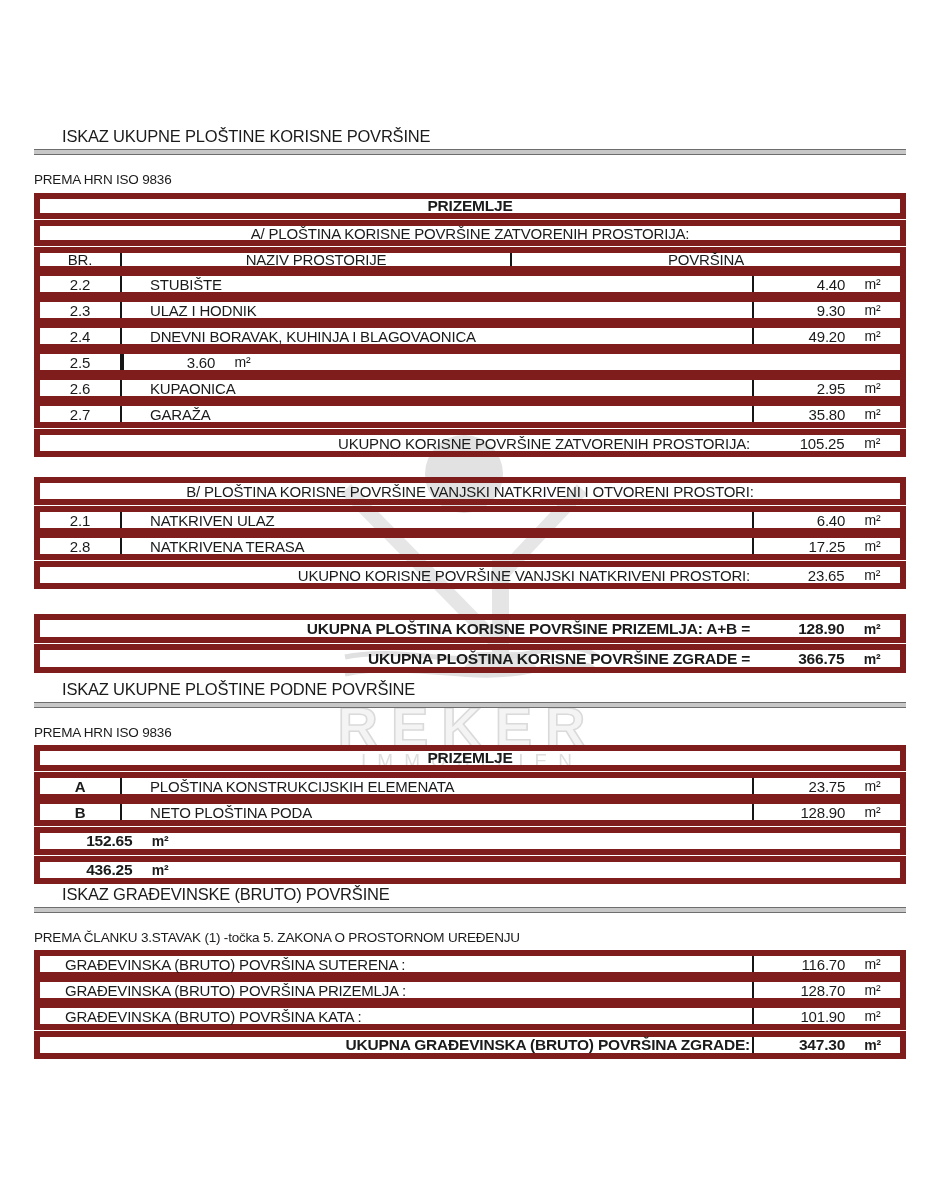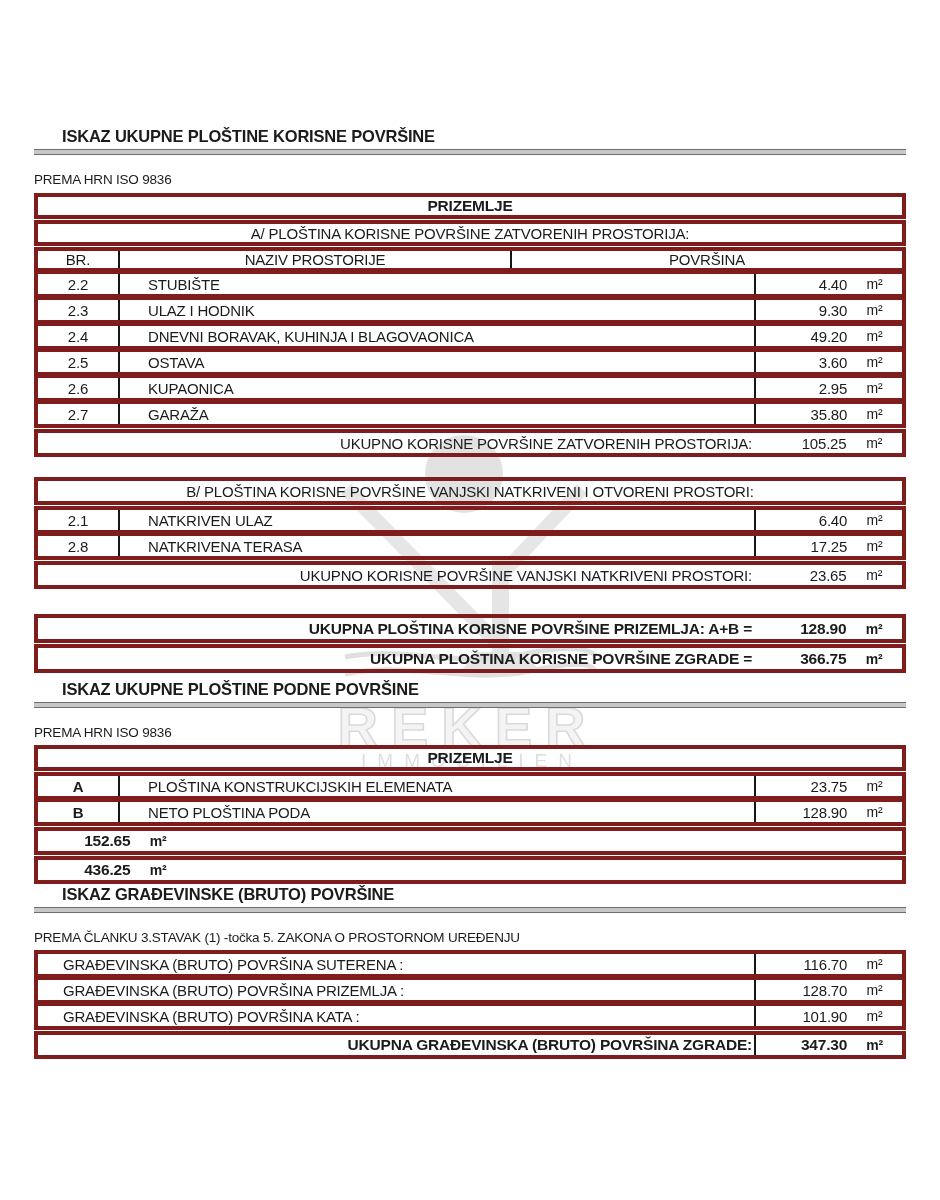--- a/index.html
+++ b/index.html
@@ -6,32 +6,32 @@
   .doc {
     position:relative; width:940px; height:1200px; background:#ffffff;
     font-family:"Liberation Sans", sans-serif; color:#1b1b1b; overflow:hidden;
   }
   .wm { position:absolute; left:0; top:0; width:940px; height:1200px; z-index:0; pointer-events:none; }
   .section { position:absolute; left:34px; width:872px; z-index:1; }
   #sec-korisne { top:126px; }
   #sec-podne   { top:679px; }
   #sec-bruto   { top:884px; }
 
-  .sec-title { margin-left:28px; font-weight:bold; font-size:16.5px; line-height:20px; letter-spacing:-0.2px; white-space:nowrap; }
+  .sec-title { margin-left:28px; font-weight:normal; font-size:16.5px; line-height:20px; letter-spacing:-0.2px; white-space:nowrap; }
   .rule { height:4px; background:#c7c7c7; border-top:1px solid #6e6e6e; border-bottom:1px solid #6e6e6e; margin-top:3px; }
   .sec-sub { font-size:13.5px; line-height:17px; margin-top:16px; letter-spacing:-0.2px; }
 
   .tbl { margin-top:5px; }
   .tbl2 { margin-top:20px; }
   .tbl3 { margin-top:25px; }
   .tbl4 { margin-top:4px; }
 
   .row {
     display:flex; align-items:stretch; box-sizing:border-box;
-    border:4px solid #7f1d1d; height:28px; margin-top:-2px;
+    border:6px solid #7f1d1d; height:28px; margin-top:-2px;
     background:transparent; font-size:15px; letter-spacing:-0.2px; white-space:nowrap;
   }
   .row.first { margin-top:0; }
   .row.gap   { margin-top:1px; }
   .row.h26 { height:26px; }
   .row.h25 { height:25px; }
   .row.h29 { height:29px; }
   .row.bold { font-weight:bold; font-size:15.5px; }
 
   .c { display:flex; align-items:center; box-sizing:border-box; min-width:0; }
@@ -105,21 +105,20 @@
       <div class="row">
         <div class="c br">2.4</div>
         <div class="c name">DNEVNI BORAVAK, KUHINJA I BLAGOVAONICA</div>
         <div class="c valcol">
           <span class="val">49.20</span>
           <span class="unit">m²</span>
         </div>
       </div>
       <div class="row">
         <div class="c br">2.5</div>
-        <div class="c name">OSTAVA</div>
         <div class="c valcol">
           <span class="val">3.60</span>
           <span class="unit">m²</span>
         </div>
       </div>
       <div class="row">
         <div class="c br">2.6</div>
         <div class="c name">KUPAONICA</div>
         <div class="c valcol">
           <span class="val">2.95</span>

